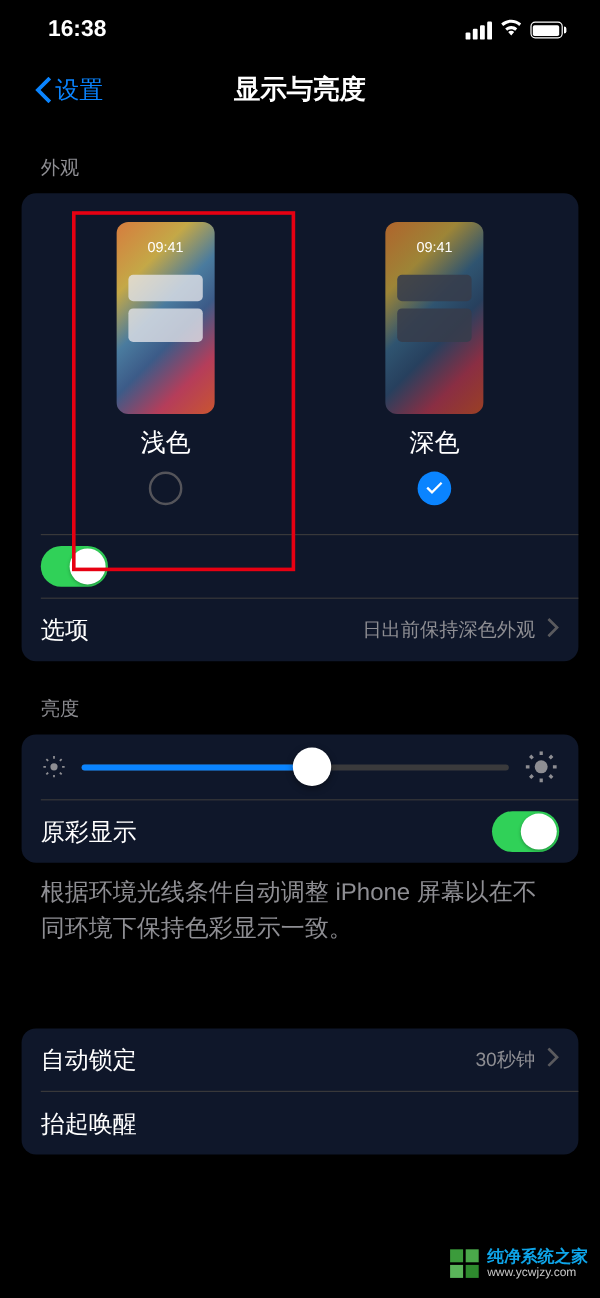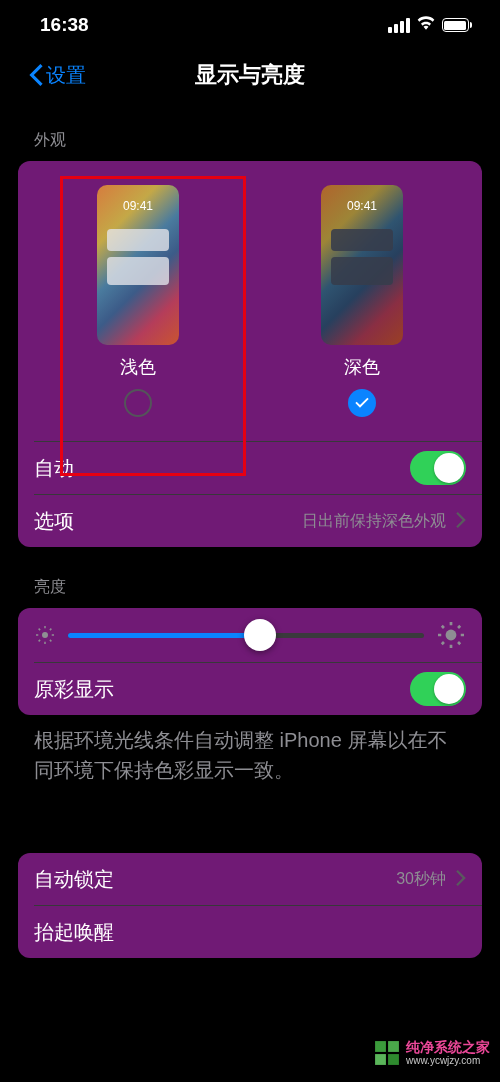--- a/index.html
+++ b/index.html
@@ -14,33 +14,33 @@
 .battery{display:flex;align-items:center}
 .batt-body{width:27px;height:14px;border:1.5px solid #fff;border-radius:4px;padding:1.5px}
 .batt-fill{width:100%;height:100%;background:#fff;border-radius:1.5px}
 .batt-tip{width:2px;height:6px;background:#fff;border-radius:0 2px 2px 0;margin-left:1.5px}
 .nav-bar{height:50px;display:flex;align-items:center;position:relative;padding:0 28px}
 .back{display:flex;align-items:center;color:#0a84ff;font-size:20px;gap:2px}
 .back svg{width:16px;height:22px;fill:#0a84ff}
 .nav-title{position:absolute;left:50%;transform:translateX(-50%);font-size:22px;font-weight:700}
 .content{padding:0 18px}
 .section-header{color:#8e8e93;font-size:16px;margin:30px 0 10px 16px}
-.card{background:#701a75;border-radius:12px}
+.card{background:#0f172a;border-radius:12px}
 .appearance-row{display:flex;padding:24px 8px 24px 8px;position:relative}
 .appearance-opt{flex:1;display:flex;flex-direction:column;align-items:center;gap:10px}
 .phone-preview{width:82px;height:160px;border-radius:10px;position:relative;overflow:hidden}
 .pp-bg{position:absolute;inset:0}
 .pp-bg.light{background:linear-gradient(135deg,#d67c3e 0%,#c4a847 25%,#4a7b9e 45%,#3c5b88 60%,#b53d5a 80%,#c95530 100%)}
 .pp-bg.dark{background:linear-gradient(135deg,#b0642c 0%,#9d8537 25%,#2f5470 45%,#27405e 60%,#8a2e43 80%,#9a4024 100%)}
 .pp-time{position:absolute;top:14px;width:100%;text-align:center;font-size:12px;font-weight:500;color:#fff}
 .pp-widgets{position:absolute;top:44px;left:10px;right:10px;display:flex;flex-direction:column;gap:6px}
 .pp-w{height:22px;border-radius:4px}
 .pp-w.light{background:rgba(230,230,235,.78)}
 .pp-w.dark{background:rgba(55,60,75,.88)}
-.opt-label{font-size:18px}
+.opt-label{font-size:21px}
 .opt-radio{width:28px;height:28px;border-radius:50%;display:flex;align-items:center;justify-content:center}
 .opt-radio.off{border:2.5px solid #54545a}
 .opt-radio.on{background:#0a84ff}
 .opt-radio.on svg{width:16px;height:16px;fill:#fff}
 .red-box{position:absolute;left:60px;top:176px;width:186px;height:300px;border:3px solid #e70012;pointer-events:none}
 .divider{height:1px;background:#38383a;margin-left:16px}
 .row{height:52px;display:flex;align-items:center;padding:0 16px;font-size:20px}
 .row .label{flex:1}
 .row .value{color:#8e8e93;font-size:16px}
 .row .chev svg{width:10px;height:16px;fill:#5a5a5e;margin-left:10px}
@@ -50,21 +50,21 @@
 .slider-row{height:54px;display:flex;align-items:center;padding:0 18px;gap:14px}
 .sun{fill:#8e8e93}
 .sun.small{width:18px;height:18px}.sun.big{width:26px;height:26px}
 .slider-track{flex:1;height:5px;background:#3a3a3c;border-radius:3px;position:relative}
 .slider-fill{position:absolute;left:0;top:0;height:100%;background:#0a84ff;border-radius:3px}
 .slider-thumb{position:absolute;width:32px;height:32px;background:#fff;border-radius:50%;top:50%;transform:translate(-50%,-50%);box-shadow:0 2px 6px rgba(0,0,0,.4)}
 .footnote{color:#8e8e93;font-size:20px;line-height:1.5;padding:10px 16px 0}
 .watermark{position:absolute;bottom:16px;right:10px;display:flex;align-items:center;gap:6px;z-index:5}
 .wm-logo{width:26px;height:26px}
 .wm-txt{display:flex;flex-direction:column;line-height:1.1}
-.wm-txt .t1{font-size:14px;font-weight:600;color:#ec4899}
+.wm-txt .t1{font-size:14px;font-weight:600;color:#0ea5e9}
 .wm-txt .t2{font-size:10px;color:#c8c8c8}
 </style>
 </head>
 <body>
 
 <div class="status-bar">
   <div class="sb-time">16:38</div>
   <div class="sb-icons">
     <div class="signal">
         <span></span>
@@ -122,21 +122,20 @@
         <div class="opt-label">深色</div>
         <div class="opt-radio on">
             <svg viewBox="0 0 24 24">
               <path d="M9 19L2 12l2-2 5 5L20 4l2 2z"></path>
             </svg>
           </div>
       </div>
     </div>
     <div class="divider"></div>
     <div class="row">
-      <div class="label">自动</div>
       <div class="toggle on">
           <div class="knob"></div>
         </div>
     </div>
     <div class="divider"></div>
     <div class="row">
       <div class="label">选项</div>
       <div class="value">日出前保持深色外观</div>
       <div class="chev"><svg viewBox="0 0 12 20">
             <path d="M2 0l10 10L2 20l-2-2 8-8-8-8z"></path>

